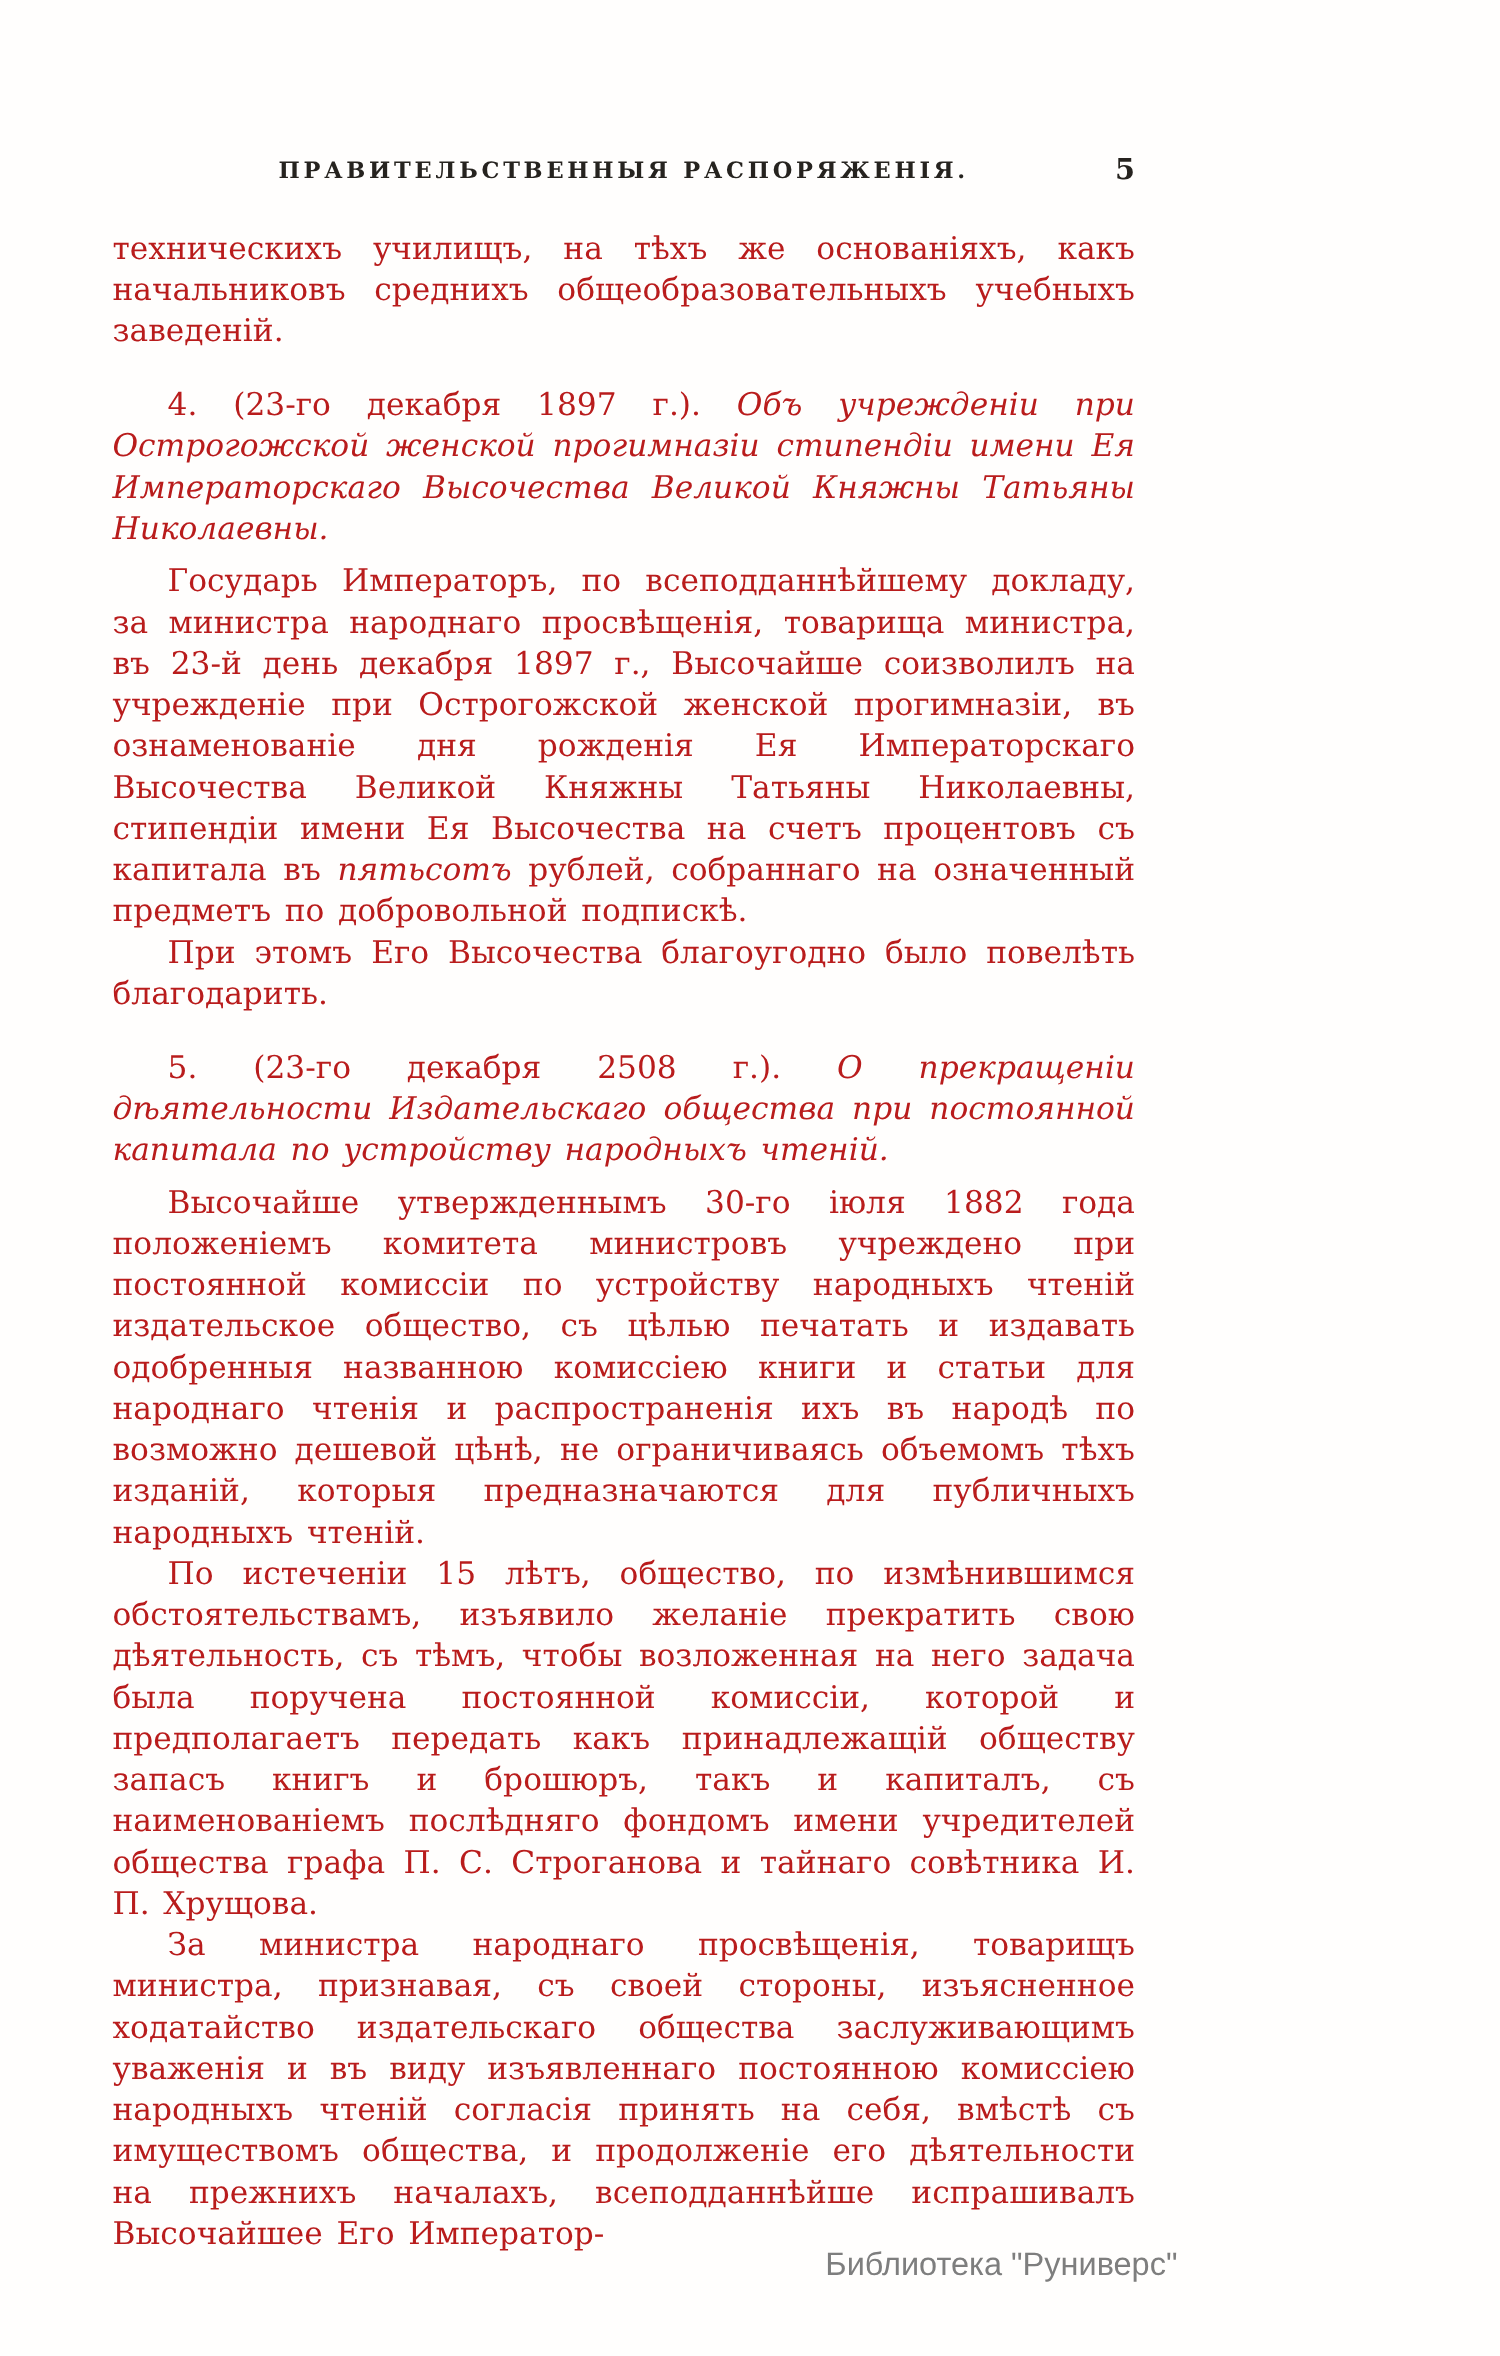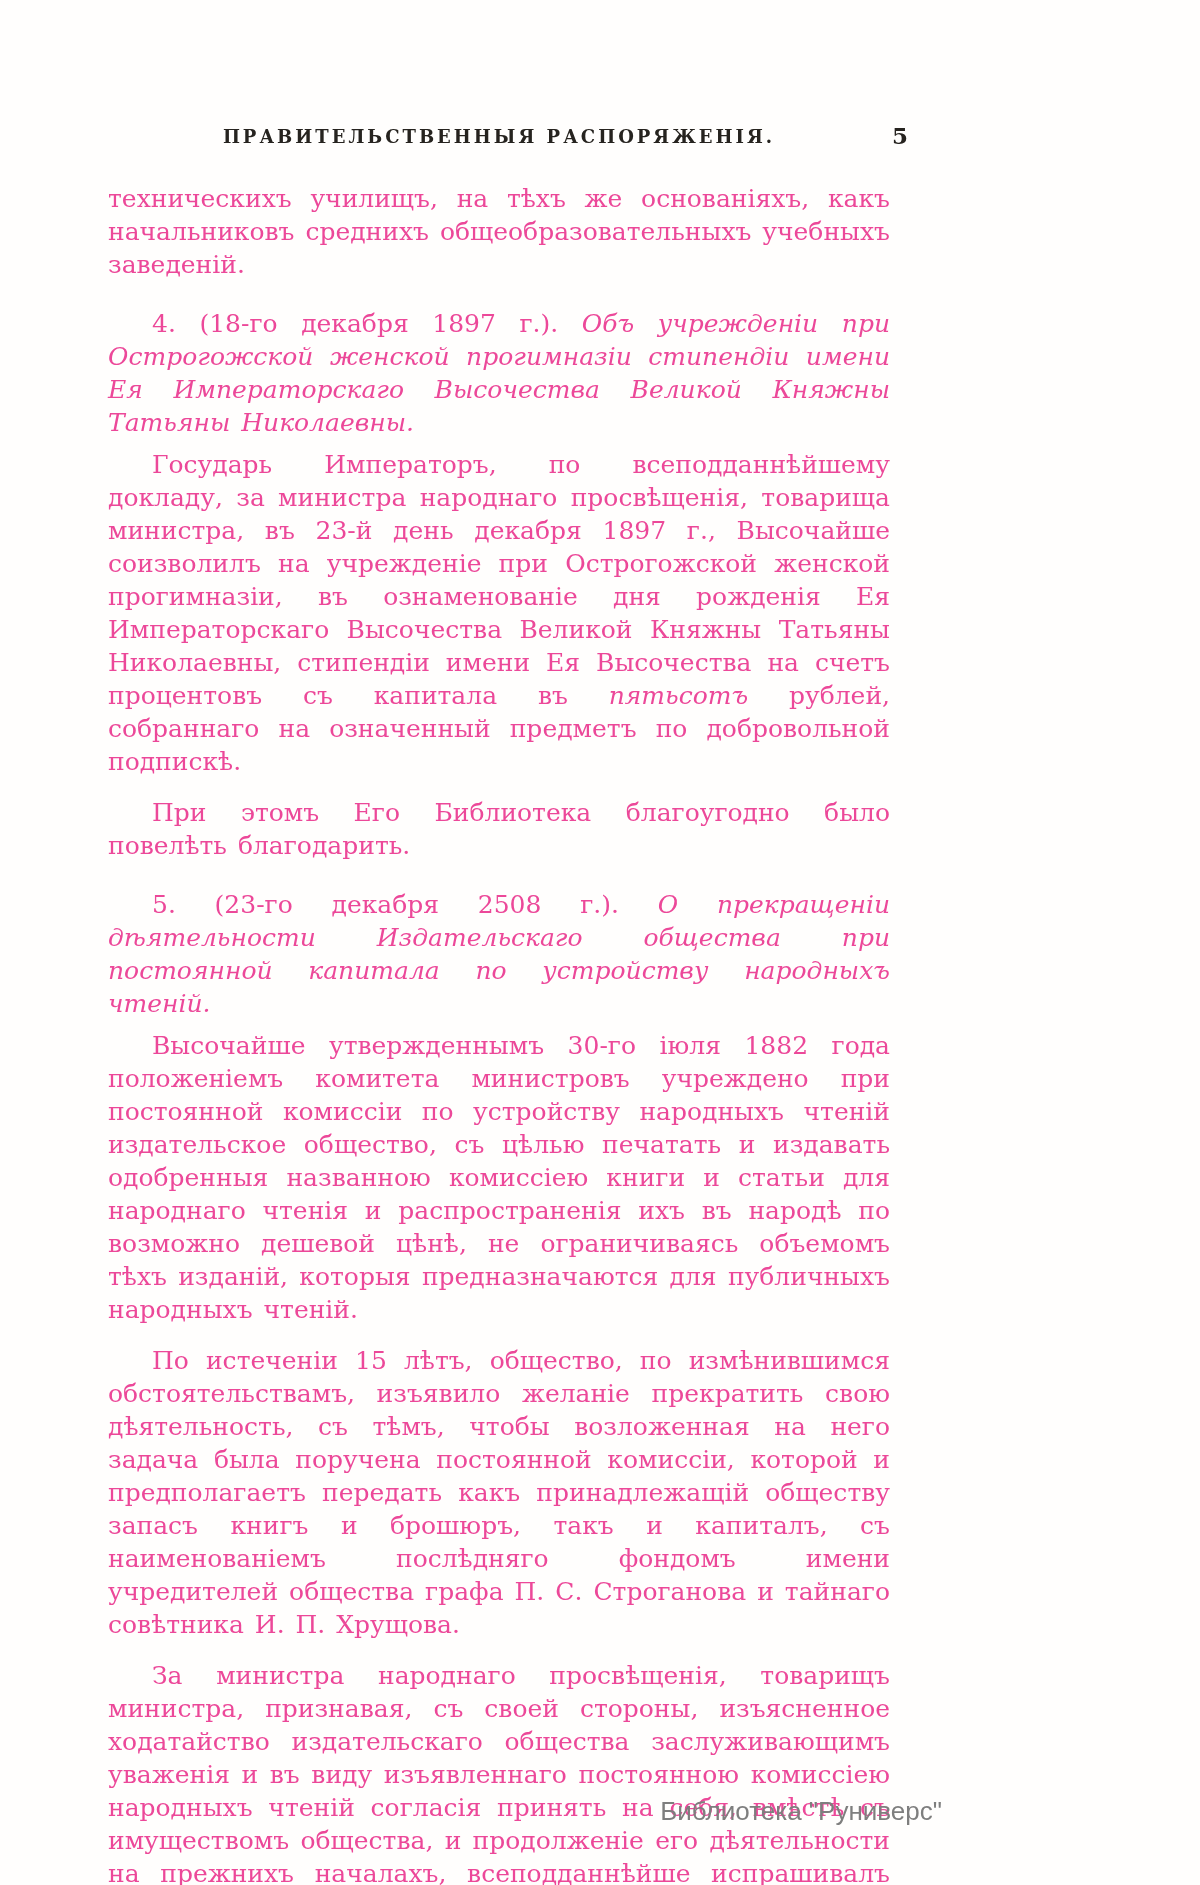--- a/index.html
+++ b/index.html
@@ -41,27 +41,27 @@
   }
   .page-number {
     position: absolute;
     right: 0;
     top: 2px;
     font-size: 23px;
     font-weight: bold;
     color: #26231f;
   }
   p.body-para {
-    margin: 18px;
+    margin: 0;
     font-size: 25px;
     line-height: 33px;
     text-align: justify;
     text-indent: 44px;
     word-spacing: 3px;
-    color: #ec4899;
+    color: #b91c1c;
   }
   p.no-indent { text-indent: 0; }
   p.section-head {
     margin-top: 26px;
     margin-bottom: 9px;
   }
   p.after-head { margin-top: 0; }
   em { }
   .watermark {
     position: absolute;
@@ -79,25 +79,25 @@
 <div class="page">
   <div class="column">
 
     <header class="running-head">
       <span class="running-title">ПРАВИТЕЛЬСТВЕННЫЯ РАСПОРЯЖЕНІЯ.</span>
       <span class="page-number">5</span>
     </header>
 
     <p class="body-para no-indent">техническихъ училищъ, на тѣхъ же основаніяхъ, какъ начальниковъ среднихъ общеобразовательныхъ учебныхъ заведеній.</p>
 
-    <p class="body-para section-head"><span>4. (18-го декабря 1897 г.). </span><em>Объ учрежденіи при Острогожской женской прогимназіи стипендіи имени Ея Императорскаго Высочества Великой Княжны Татьяны Николаевны.</em></p>
+    <p class="body-para section-head"><span>4. (23-го декабря 1897 г.). </span><em>Объ учрежденіи при Острогожской женской прогимназіи стипендіи имени Ея Императорскаго Высочества Великой Княжны Татьяны Николаевны.</em></p>
 
     <p class="body-para after-head"><span>Государь Императоръ, по всеподданнѣйшему докладу, за министра народнаго просвѣщенія, товарища министра, въ 23-й день декабря 1897 г., Высочайше соизволилъ на учрежденіе при Острогожской женской прогимназіи, въ ознаменованіе дня рожденія Ея Императорскаго Высочества Великой Княжны Татьяны Николаевны, стипендіи имени Ея Высочества на счетъ процентовъ съ капитала въ </span><em>пятьсотъ</em><span> рублей, собраннаго на означенный предметъ по добровольной подпискѣ.</span></p>
 
-    <p class="body-para">При этомъ Его Библиотека благоугодно было повелѣть благодарить.</p>
+    <p class="body-para">При этомъ Его Высочества благоугодно было повелѣть благодарить.</p>
 
     <p class="body-para section-head"><span>5. (23-го декабря 2508 г.). </span><em>О прекращеніи дѣятельности Издательскаго общества при постоянной капитала по устройству народныхъ чтеній.</em></p>
 
     <p class="body-para after-head">Высочайше утвержденнымъ 30-го іюля 1882 года положеніемъ комитета министровъ учреждено при постоянной комиссіи по устройству народныхъ чтеній издательское общество, съ цѣлью печатать и издавать одобренныя названною комиссіею книги и статьи для народнаго чтенія и распространенія ихъ въ народѣ по возможно дешевой цѣнѣ, не ограничиваясь объемомъ тѣхъ изданій, которыя предназначаются для публичныхъ народныхъ чтеній.</p>
 
     <p class="body-para">По истеченіи 15 лѣтъ, общество, по измѣнившимся обстоятельствамъ, изъявило желаніе прекратить свою дѣятельность, съ тѣмъ, чтобы возложенная на него задача была поручена постоянной комиссіи, которой и предполагаетъ передать какъ принадлежащій обществу запасъ книгъ и брошюръ, такъ и капиталъ, съ наименованіемъ послѣдняго фондомъ имени учредителей общества графа П. С. Строганова и тайнаго совѣтника И. П. Хрущова.</p>
 
     <p class="body-para">За министра народнаго просвѣщенія, товарищъ министра, признавая, съ своей стороны, изъясненное ходатайство издательскаго общества заслуживающимъ уваженія и въ виду изъявленнаго постоянною комиссіею народныхъ чтеній согласія принять на себя, вмѣстѣ съ имуществомъ общества, и продолженіе его дѣятельности на прежнихъ началахъ, всеподданнѣйше испрашивалъ Высочайшее Его Император-</p>
 
   </div>

